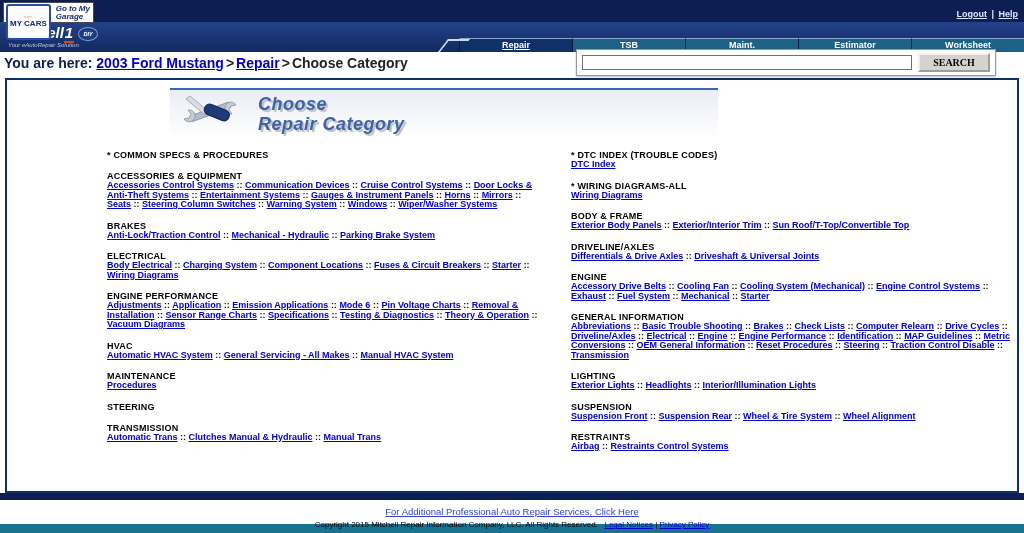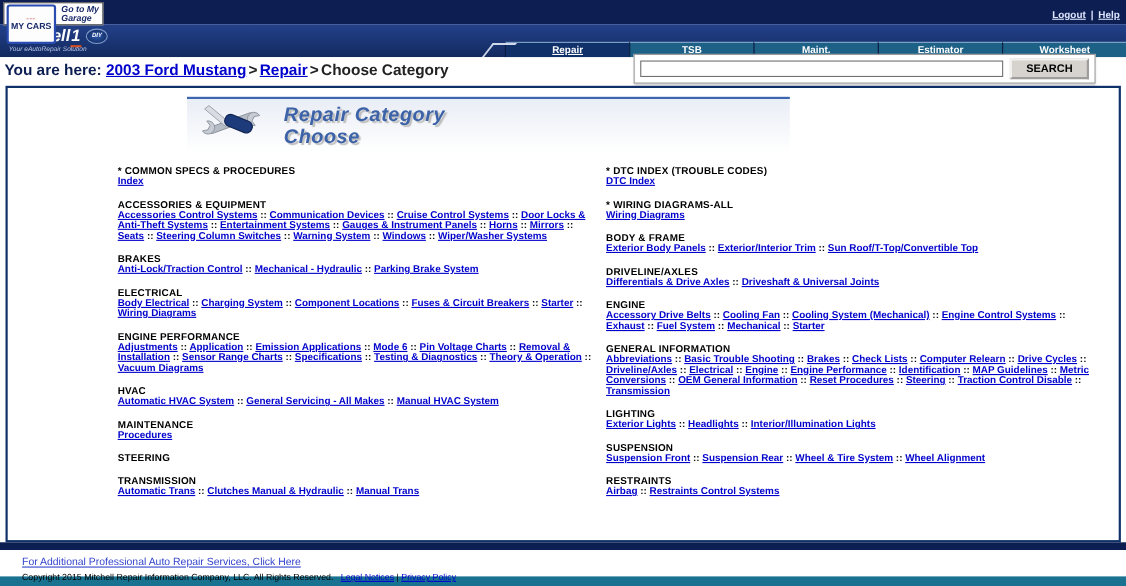--- a/index.html
+++ b/index.html
@@ -34,39 +34,39 @@
   
   .crumbrow { position:relative; height:15px; background:#ffffff; padding:3px 0 0 4px; font-size:14px; }
   .crumb-prefix { color:#0d1e52; font-weight:bold; }
   .crumbrow a { color:#0000cc; font-weight:bold; text-decoration:underline; cursor:pointer; }
   .crumb-sep { color:#222; font-weight:bold; padding:0 2px; }
   .crumb-current { color:#222; font-weight:bold; }
 
   
   .searchbox { position:absolute; top:49px; right:28px; background:#ffffff; border:1px solid #9a9a9a; box-shadow:0 1px 2px rgba(0,0,0,0.25); padding:3px 5px; display:flex; align-items:center; gap:6px; z-index:10; }
   .searchbox input { width:330px; height:15px; border:1px solid #707070; font-size:10px; padding:0 2px; }
-  .search-btn { height:19px; width:72px; background:#d6d3ce; border:2px outset #f2f1ef; font-size:10px; font-weight:bold; color:#000; cursor:pointer; font-family:Liberation Sans, sans-serif; }
+  .search-btn { height:19px; width:72px; background:#d6d3ce; border:2px outset #f2f1ef; font-size:10px; font-weight:bold; color:#000; cursor:pointer; font-family:Liberation Serif, serif; }
 
   
   .mainbox { margin:11px 5px 0 5px; height:415px; border:2px solid #10306a; background:#ffffff; overflow:hidden; }
 
   .banner { margin:8px 0 0 163px; width:548px; height:50px; border-top:2px solid #3c66b0; background:linear-gradient(#e9edf5, #ffffff); display:flex; align-items:center; gap:16px; padding-left:8px; }
   .banner-title { font-size:18px; font-weight:bold; font-style:italic; color:#3c62a8; line-height:20px; text-shadow:2px 2px 1px #bdbdbd; letter-spacing:0.5px; }
 
   
-  .cats { display:grid; grid-template-columns:440px 440px; column-gap:4px; padding:12px 0 0 100px; }
+  .cats { display:grid; grid-template-columns:440px 440px; column-gap:24px; padding:12px 0 0 100px; }
   .cat-section { margin-bottom:11px; }
   .cat-heading { font-size:9px; font-weight:bold; color:#000; letter-spacing:0.2px; line-height:10px; }
   .cat-links { font-size:9px; line-height:9.5px; }
   .cat-links a { color:#0000cc; font-weight:bold; text-decoration:underline; cursor:pointer; }
   .cat-links .lsep { color:#111; font-weight:bold; }
 
   
   .footbar { height:7px; background:#0d1e52; }
-  .footer { height:24px; background:#ffffff; padding-top:1px;padding-left:20px; }
+  .footer { height:24px; background:#ffffff; text-align:center; padding-top:1px; }
   .foot-link { font-size:9.5px; color:#3344cc; text-decoration:underline; cursor:pointer; display:inline-block; }
   .copyline { font-size:8px; color:#000; font-weight:normal; margin-top:1px; }
   .copyline a { color:#0000cc; text-decoration:underline; cursor:pointer; }
   .bottombar { height:9px; background:#1a7291; }
 </style>
 </head>
 <body>
 
 <div class="topbar">
   <div class="mycars-btn">
@@ -121,30 +121,29 @@
         <path d="M6 28 a6 6 0 1 0 4 -9 l 3 4 -2 4 -5 1 z" fill="#c6cbd4" stroke="#8a9099" stroke-width="0.8"></path>
         <path d="M58 14 a6 6 0 1 0 -4 9 l -3 -4 2 -4 5 -1 z" fill="#c6cbd4" stroke="#8a9099" stroke-width="0.8"></path>
       </g>
 
       <g>
         <polygon points="8,8 12,5 30,20 27,24" fill="#d9dde3" stroke="#8a9099" stroke-width="0.7"></polygon>
         <rect x="26" y="16" width="26" height="11" rx="5" fill="#1d3a7a" stroke="#0e2250" stroke-width="1" transform="rotate(22 39 21)"></rect>
       </g>
     </svg>
     <div class="banner-title">
+      <div>Choose</div>
       <div>Repair Category</div>
-      <div>Choose</div>
     </div>
   </div>
 
   <div class="cats">
     <div id="col-left">
         <div class="cat-section">
           <div class="cat-heading">* COMMON SPECS &amp; PROCEDURES</div>
-          <div class="cat-links"><a>Index</a></div>
         </div>
         <div class="cat-section">
           <div class="cat-heading">ACCESSORIES &amp; EQUIPMENT</div>
           <div class="cat-links"><a>Accessories Control Systems</a><span class="lsep"> :: </span><a>Communication Devices</a><span class="lsep"> :: </span><a>Cruise Control Systems</a><span class="lsep"> :: </span><a>Door Locks &amp; Anti-Theft Systems</a><span class="lsep"> :: </span><a>Entertainment Systems</a><span class="lsep"> :: </span><a>Gauges &amp; Instrument Panels</a><span class="lsep"> :: </span><a>Horns</a><span class="lsep"> :: </span><a>Mirrors</a><span class="lsep"> :: </span><a>Seats</a><span class="lsep"> :: </span><a>Steering Column Switches</a><span class="lsep"> :: </span><a>Warning System</a><span class="lsep"> :: </span><a>Windows</a><span class="lsep"> :: </span><a>Wiper/Washer Systems</a></div>
         </div>
         <div class="cat-section">
           <div class="cat-heading">BRAKES</div>
           <div class="cat-links"><a>Anti-Lock/Traction Control</a><span class="lsep"> :: </span><a>Mechanical - Hydraulic</a><span class="lsep"> :: </span><a>Parking Brake System</a></div>
         </div>
         <div class="cat-section">

